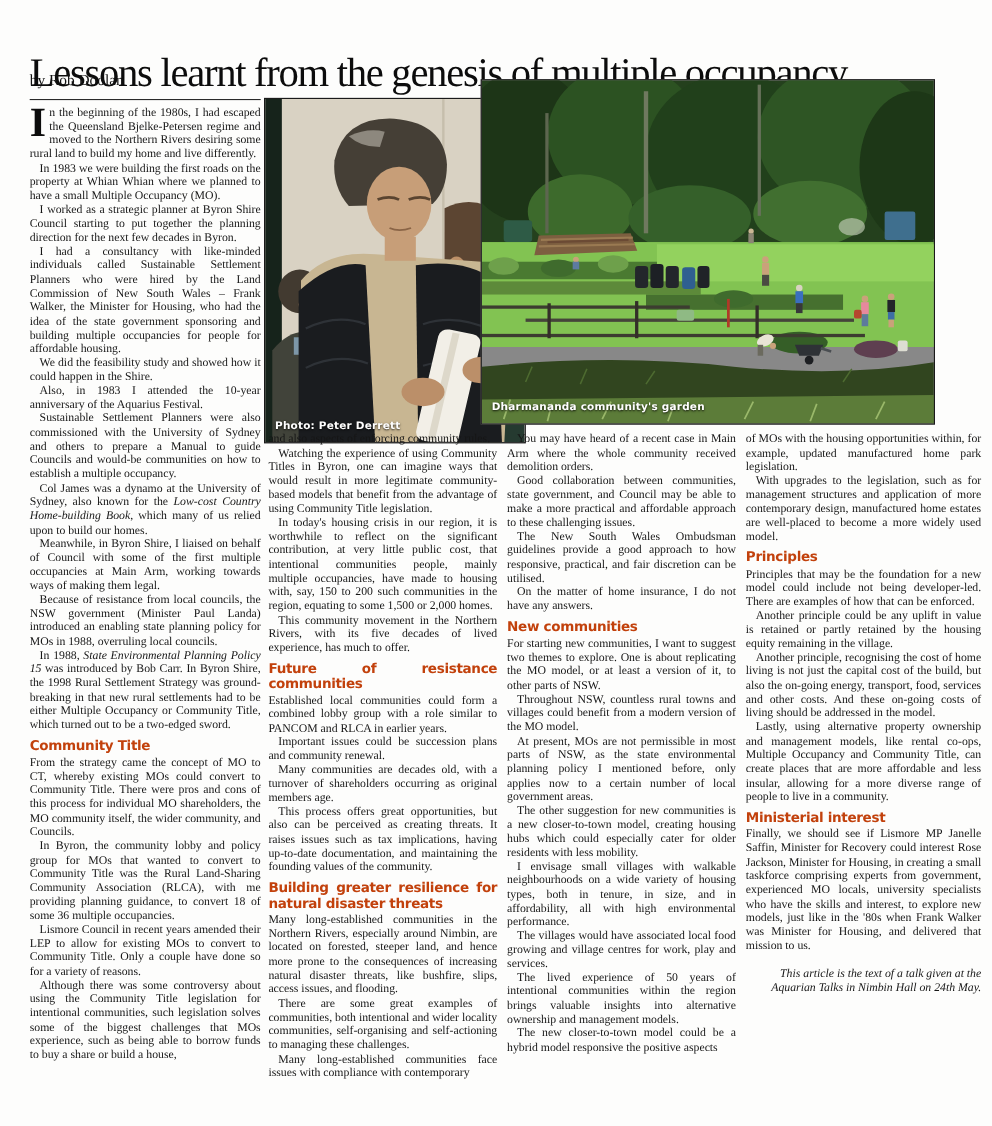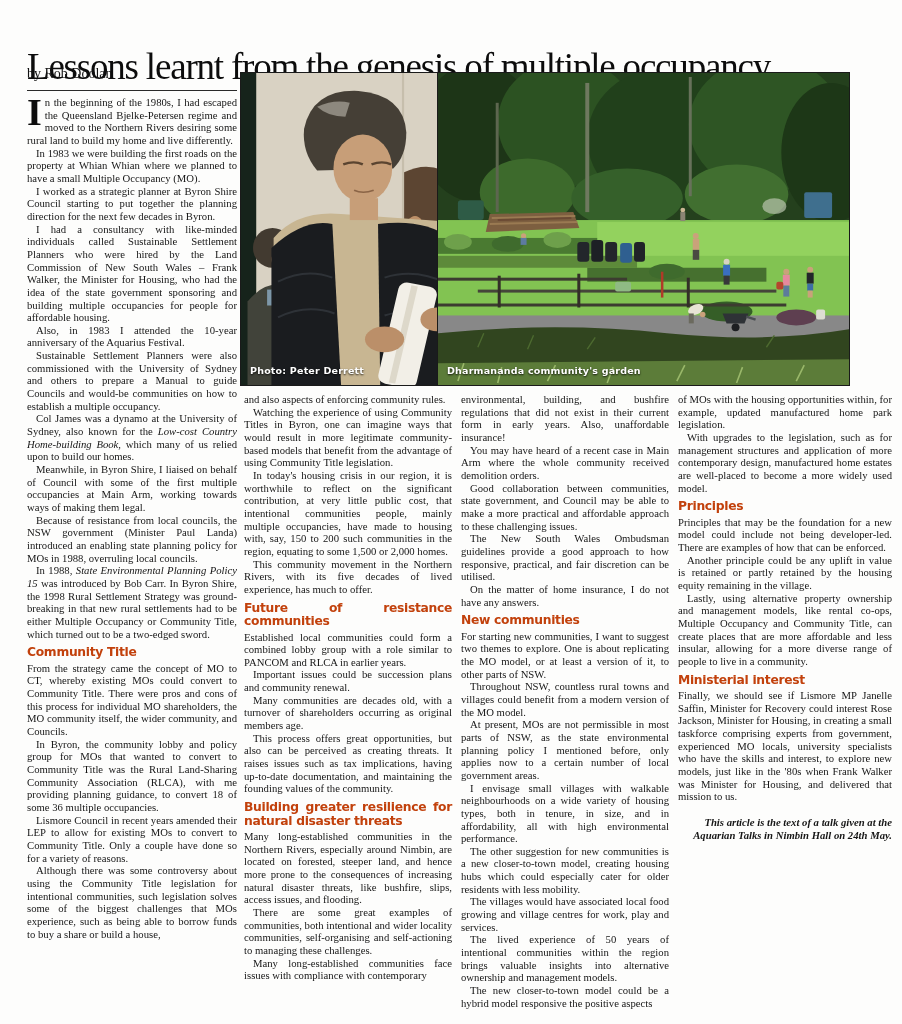--- a/index.html
+++ b/index.html
@@ -9,37 +9,37 @@
 
   .headline{position:absolute;left:27px;top:20px;width:860px;
     font-family:"Liberation Serif",serif;font-size:37px;font-weight:400;
     letter-spacing:-1.2px;white-space:nowrap;color:#0c0c0c;}
 
   .byline{position:absolute;left:27px;top:66px;width:210px;
     font-family:Liberation Serif, serif;font-size:14px;color:#111;
     border-bottom:1.5px solid #2a2a2a;padding-bottom:8px;}
 
   .photo{position:absolute;border:1px solid #1a1a1a;box-sizing:border-box;overflow:hidden;background:#888;}
-  #photo1{left:240px;top:72px;width:238px;height:314px;text-align:right;}
+  #photo1{left:240px;top:89px;width:238px;height:314px;text-align:right;}
   #photo2{left:437px;top:72px;width:413px;height:314px;}
   .photo svg{display:block;width:100%;height:100%;}
   .caption{position:absolute;left:9px;bottom:9px;color:#fff;
     font-family:"DejaVu Sans",sans-serif;font-size:9.5px;font-weight:bold;
     letter-spacing:.2px;text-shadow:0 1px 2px rgba(0,0,0,.85);}
 
   .col{position:absolute;top:393px;width:208px;text-align:justify;
     font-size:10.7px;line-height:12.65px;color:#161616;}
   #col1{left:27px;top:96px;width:210px;}
   #col2{left:244px;}
   #col3{left:461px;}
   #col4{left:678px;width:214px;}
 
   .col p{margin:0;text-indent:9px;}
   .col p.pf,.col p.drop{text-indent:0;}
-  .col p.note{font-style:italic;text-align:right;text-indent:0;margin-top:13px;font-weight:bold;}
+  .col p.note{font-style:italic;text-align:right;text-indent:0;margin-top:13px;}
   .col h3.subhead{font-family:"DejaVu Sans",sans-serif;font-size:12.3px;
     line-height:13.5px;margin:6px 0 2px;color:#c2410c;letter-spacing:-0.3px;}
   .dropcap{float:left;font-size:38px;line-height:30px;font-weight:bold;
     padding:1px 3px 0 0;color:#0c0c0c;}
 </style>
 </head>
 <body>
 
 <div class="sheet">
 
@@ -187,20 +187,21 @@
       <path d="M40 276 L46 262 M90 278 L96 264 M150 278 L158 266 M330 276 L338 264" stroke="#4d6a30" stroke-width="1.4" fill="none"></path>
     </svg>
     <div class="caption">Dharmananda community's garden</div>
   </div>
 
   <div class="col" id="col1">
       <p class="drop"><span class="dropcap">I</span>n the beginning of the 1980s, I had escaped the Queensland Bjelke-Petersen regime and moved to the Northern Rivers desiring some rural land to build my home and live differently.</p>
       <p class="p">In 1983 we were building the first roads on the property at Whian Whian where we planned to have a small Multiple Occupancy (MO).</p>
       <p class="p">I worked as a strategic planner at Byron Shire Council starting to put together the planning direction for the next few decades in Byron.</p>
       <p class="p">I had a consultancy with like-minded individuals called Sustainable Settlement Planners who were hired by the Land Commission of New South Wales – Frank Walker, the Minister for Housing, who had the idea of the state government sponsoring and building multiple occupancies for people for affordable housing.</p>
+      <p class="p">We did the feasibility study and showed how it could happen in the Shire.</p>
       <p class="p">Also, in 1983 I attended the 10-year anniversary of the Aquarius Festival.</p>
       <p class="p">Sustainable Settlement Planners were also commissioned with the University of Sydney and others to prepare a Manual to guide Councils and would-be communities on how to establish a multiple occupancy.</p>
       <p class="p">Col James was a dynamo at the University of Sydney, also known for the <i>Low-cost Country Home-building Book</i>, which many of us relied upon to build our homes.</p>
       <p class="p">Meanwhile, in Byron Shire, I liaised on behalf of Council with some of the first multiple occupancies at Main Arm, working towards ways of making them legal.</p>
       <p class="p">Because of resistance from local councils, the NSW government (Minister Paul Landa) introduced an enabling state planning policy for MOs in 1988, overruling local councils.</p>
       <p class="p">In 1988, <i>State Environmental Planning Policy 15</i> was introduced by Bob Carr. In Byron Shire, the 1998 Rural Settlement Strategy was ground-breaking in that new rural settlements had to be either Multiple Occupancy or Community Title, which turned out to be a two-edged sword.</p>
       <h3 class="subhead">Community Title</h3>
       <p class="pf">From the strategy came the concept of MO to CT, whereby existing MOs could convert to Community Title. There were pros and cons of this process for individual MO shareholders, the MO community itself, the wider community, and Councils.</p>
       <p class="p">In Byron, the community lobby and policy group for MOs that wanted to convert to Community Title was the Rural Land-Sharing Community Association (RLCA), with me providing planning guidance, to convert 18 of some 36 multiple occupancies.</p>
       <p class="p">Lismore Council in recent years amended their LEP to allow for existing MOs to convert to Community Title. Only a couple have done so for a variety of reasons.</p>
@@ -215,40 +216,40 @@
       <p class="pf">Established local communities could form a combined lobby group with a role similar to PANCOM and RLCA in earlier years.</p>
       <p class="p">Important issues could be succession plans and community renewal.</p>
       <p class="p">Many communities are decades old, with a turnover of shareholders occurring as original members age.</p>
       <p class="p">This process offers great opportunities, but also can be perceived as creating threats. It raises issues such as tax implications, having up-to-date documentation, and maintaining the founding values of the community.</p>
       <h3 class="subhead">Building greater resilience for natural disaster threats</h3>
       <p class="pf">Many long-established communities in the Northern Rivers, especially around Nimbin, are located on forested, steeper land, and hence more prone to the consequences of increasing natural disaster threats, like bushfire, slips, access issues, and flooding.</p>
       <p class="p">There are some great examples of communities, both intentional and wider locality communities, self-organising and self-actioning to managing these challenges.</p>
       <p class="p">Many long-established communities face issues with compliance with contemporary</p>
     </div>
   <div class="col" id="col3">
-      <p class="pf">environmental, building, and bushfire regulations that did not exist in their current form in early years. Also, unaffordable insurance!</p>
       <p class="p">You may have heard of a recent case in Main Arm where the whole community received demolition orders.</p>
       <p class="p">Good collaboration between communities, state government, and Council may be able to make a more practical and affordable approach to these challenging issues.</p>
       <p class="p">The New South Wales Ombudsman guidelines provide a good approach to how responsive, practical, and fair discretion can be utilised.</p>
       <p class="p">On the matter of home insurance, I do not have any answers.</p>
       <h3 class="subhead">New communities</h3>
       <p class="pf">For starting new communities, I want to suggest two themes to explore. One is about replicating the MO model, or at least a version of it, to other parts of NSW.</p>
       <p class="p">Throughout NSW, countless rural towns and villages could benefit from a modern version of the MO model.</p>
       <p class="p">At present, MOs are not permissible in most parts of NSW, as the state environmental planning policy I mentioned before, only applies now to a certain number of local government areas.</p>
+      <p class="p">The other suggestion for new communities is a new closer-to-town model, creating housing hubs which could especially cater for older residents with less mobility.</p>
       <p class="p">I envisage small villages with walkable neighbourhoods on a wide variety of housing types, both in tenure, in size, and in affordability, all with high environmental performance.</p>
-      <p class="p">The other suggestion for new communities is a new closer-to-town model, creating housing hubs which could especially cater for older residents with less mobility.</p>
       <p class="p">The villages would have associated local food growing and village centres for work, play and services.</p>
       <p class="p">The lived experience of 50 years of intentional communities within the region brings valuable insights into alternative ownership and management models.</p>
       <p class="p">The new closer-to-town model could be a hybrid model responsive the positive aspects</p>
     </div>
   <div class="col" id="col4">
       <p class="pf">of MOs with the housing opportunities within, for example, updated manufactured home park legislation.</p>
       <p class="p">With upgrades to the legislation, such as for management structures and application of more contemporary design, manufactured home estates are well-placed to become a more widely used model.</p>
       <h3 class="subhead">Principles</h3>
       <p class="pf">Principles that may be the foundation for a new model could include not being developer-led. There are examples of how that can be enforced.</p>
       <p class="p">Another principle could be any uplift in value is retained or partly retained by the housing equity remaining in the village.</p>
+      <p class="p">Another principle, recognising the cost of home living is not just the capital cost of the build, but also the on-going energy, transport, food, services and other costs. And these on-going costs of living should be addressed in the model.</p>
       <p class="p">Lastly, using alternative property ownership and management models, like rental co-ops, Multiple Occupancy and Community Title, can create places that are more affordable and less insular, allowing for a more diverse range of people to live in a community.</p>
       <h3 class="subhead">Ministerial interest</h3>
       <p class="pf">Finally, we should see if Lismore MP Janelle Saffin, Minister for Recovery could interest Rose Jackson, Minister for Housing, in creating a small taskforce comprising experts from government, experienced MO locals, university specialists who have the skills and interest, to explore new models, just like in the '80s when Frank Walker was Minister for Housing, and delivered that mission to us.</p>
       <p class="note">This article is the text of a talk given at the Aquarian Talks in Nimbin Hall on 24th May.</p>
     </div>
 
 </div>
 
 </body></html>

